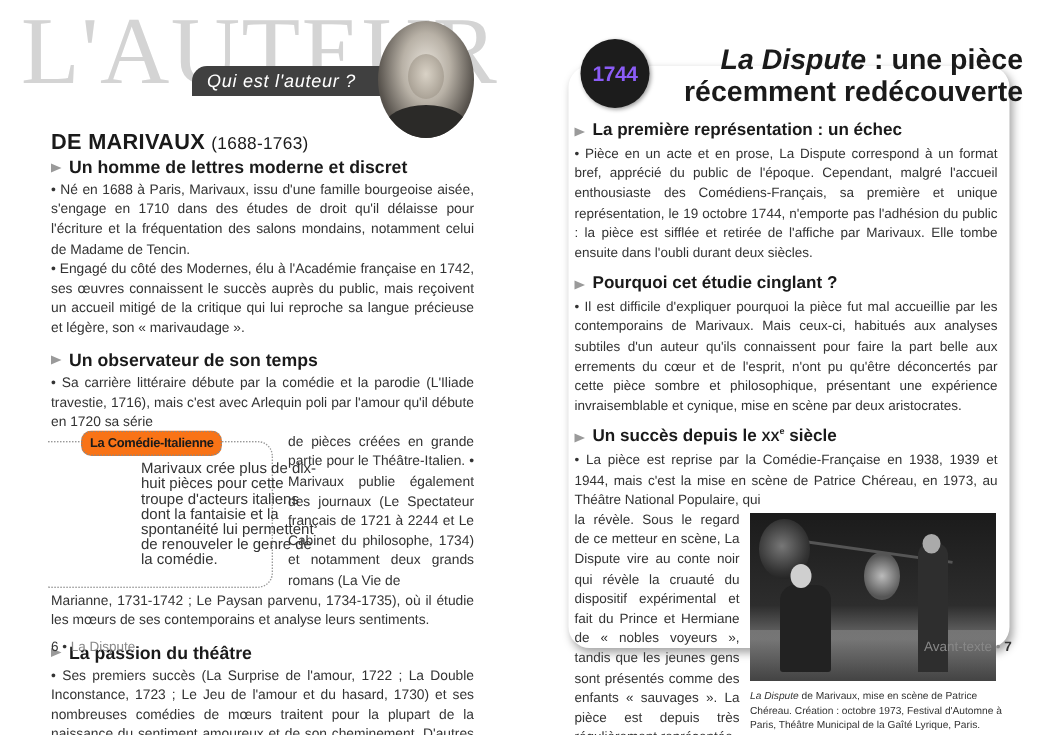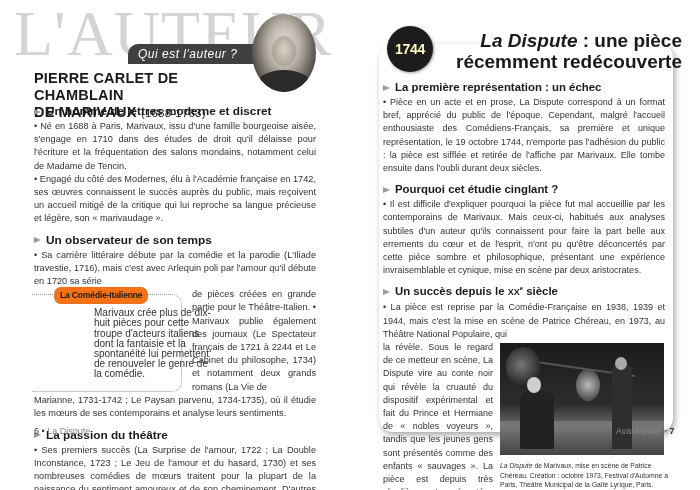--- a/index.html
+++ b/index.html
@@ -75,21 +75,21 @@
 
   
   .page-right { position: absolute; left: 350px; top: 0; width: 350px; height: 490px; }
   .card {
     position: absolute; left: 29px; top: 44px; width: 294px; height: 388px;
     background: #fff; border-radius: 14px;
     box-shadow: 2px 3px 6px rgba(0,0,0,0.35);
   }
   .year-badge {
     position: absolute; left: 37px; top: 26px; width: 46px; height: 46px; border-radius: 50%;
-    background: #1c1c1c; color: #fef9c3; font-weight: bold; font-size: 14px;
+    background: #1c1c1c; color: #8b5cf6; font-weight: bold; font-size: 14px;
     display: flex; align-items: center; justify-content: center; letter-spacing: -0.3px;
     box-shadow: 1px 1px 3px rgba(0,0,0,0.4);
   }
   .title-right {
     position: absolute; left: 92px; top: 30px; width: 240px; text-align: right;
     font-size: 19px; line-height: 21px; font-weight: bold; color: #1a1a1a;
   }
   .title-right i { font-style: italic; }
   .content-right { position: absolute; left: 33px; top: 80px; width: 282px; font-size: 9px; line-height: 13.2px; }
   .content-right .section-h { font-size: 11.4px; }
@@ -124,21 +124,21 @@
 <div class="spread">
 
   <div class="page-left">
     <div class="bg-title">L'AUTEUR</div>
     <div class="tagline">Qui est l'auteur ?</div>
     <div class="portrait">
       <div class="coat"></div>
       <div class="face"></div>
     </div>
     <div class="author-name">
-      <span>PIERRE CARLET DE CHAMBLAIN</span><br>
+      <br>
       <span>DE MARIVAUX</span>
       <span class="dates">(1688-1763)</span>
     </div>
 
     <div class="content-left">
       <div class="block">
         <div class="section-h">
           <span class="arrow"></span>
           <span>Un homme de lettres moderne et discret</span>
         </div>

